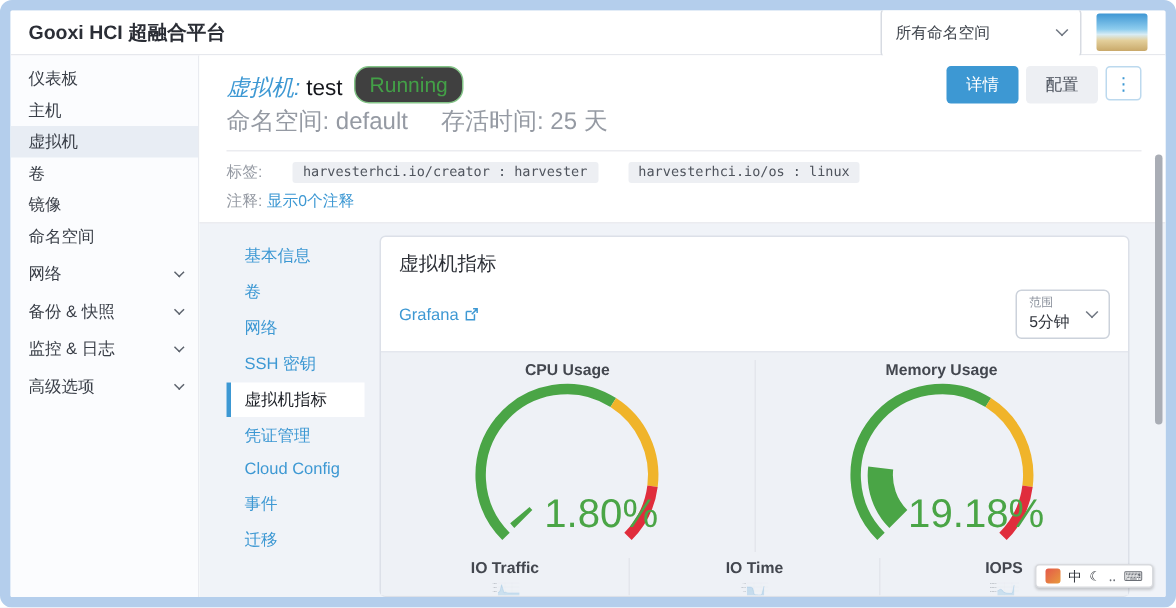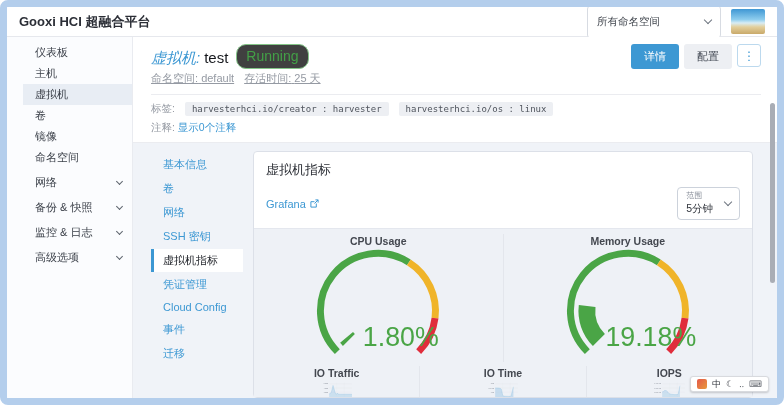--- a/index.html
+++ b/index.html
@@ -13,21 +13,21 @@
   .topbar-right { display:flex; align-items:center; gap:10px; }
   .ns-select { width:134px; height:21px; border:1px solid #d7dbe2; border-radius:4px;
                display:flex; align-items:center; justify-content:space-between;
                padding:16px 9px; font-size:10.5px; color:#3f444c; background:#fff; cursor:pointer; }
   .chev { width:6px; height:6px; border-right:1.5px solid #6f7681; border-bottom:1.5px solid #6f7681;
           transform:rotate(45deg); margin-top:-3px; flex-shrink:0; }
   .avatar { width:34px; height:25px; border-radius:2px;
             background:linear-gradient(180deg,#3f97d4 0%,#8ecdee 42%,#d8ecf4 56%,#e3cf9b 72%,#c9a96a 100%); }
   
   .body { display:flex; height:361px; }
-  .sidebar { width:126px; background:#fbfcfe; border-right:1px solid #e9ebf0; padding-top:5px; flex-shrink:0;padding-left:16px; }
+  .sidebar { width:126px; background:#fbfcfe; border-right:1px solid #e9ebf0; padding-top:5px; flex-shrink:0; }
   .side-item { height:21px; padding:0 10px 0 12px; font-size:11px; color:#3a3f48;
                display:flex; justify-content:space-between; align-items:center; cursor:pointer; }
   .side-item.active { background:#e8edf4; }
   .side-item.grp { margin-top:4px; }
   .chev-sm { width:5px; height:5px; border-right:1.3px solid #5d636d; border-bottom:1.3px solid #5d636d;
              transform:rotate(45deg); margin-top:-2px; }
   .main { flex:1; display:flex; flex-direction:column; position:relative; min-width:0; background:#fff; }
   
   .detail-head { padding:7px 16px 0 18px; background:#fff; }
   .dh-top { display:flex; align-items:flex-start; justify-content:space-between; }
@@ -36,23 +36,23 @@
   .res-name { color:#16181d; margin-left:4px; }
   .badge { display:inline-block; margin-left:8px; border:1px solid #83c487; color:#43a047;
            background:#404040; border-radius:10px; font-size:14px; padding:1px 9px 2px; vertical-align:2px; }
   .actions { display:flex; gap:5px; align-items:flex-start; }
   .btn { font-size:11px; padding:5px 13px; border-radius:3px; border:none; cursor:pointer;
          font-family:"Liberation Sans", sans-serif; }
   .btn-primary { background:#3d98d3; color:#fff; }
   .btn-secondary { background:#edeff3; color:#484e59; }
   .btn-more { width:24px; height:23px; border:1px solid #bcd9ee; border-radius:3px; background:#fff;
               color:#3d98d3; font-size:12px; line-height:1; cursor:pointer; }
-  .meta-row { margin-top:2px; font-size:11px; color:#959aa3; display:flex; gap:10px;text-decoration:underline; }
+  .meta-row { margin-top:2px; font-size:16px; color:#959aa3; display:flex; gap:22px; }
   .divider { border:none; border-top:1px solid #ebecf0; margin-top:8px; }
-  .tags-row { display:flex; align-items:flex-start; gap:10px; margin-top:7px; font-size:10.5px; color:#959aa3; }
+  .tags-row { display:flex; align-items:flex-start; gap:20px; margin-top:7px; font-size:10.5px; color:#959aa3; }
   .chip { background:#edeff3; border-radius:2px; padding:2px 7px; font-size:9px; color:#4f545d;
           font-family:"DejaVu Sans Mono", monospace; }
   .annot-row { margin-top:5px; margin-bottom:7px; font-size:10.5px; color:#959aa3; }
   .link { color:#3d98d3; text-decoration:none; cursor:pointer; }
   
   .detail-body { flex:1; background:#f0f3f8; border-top:1px solid #ebecf0; display:flex;
                  padding:8px 24px 0 18px; gap:10px; overflow:hidden; min-height:0; }
   .subnav { width:92px; flex-shrink:0; padding-top:2px; }
   .subnav-item { font-size:11px; color:#3d98d3; padding:4px 6px 4px 9px; border-left:3px solid transparent;
                  margin-bottom:1px; cursor:pointer; }

